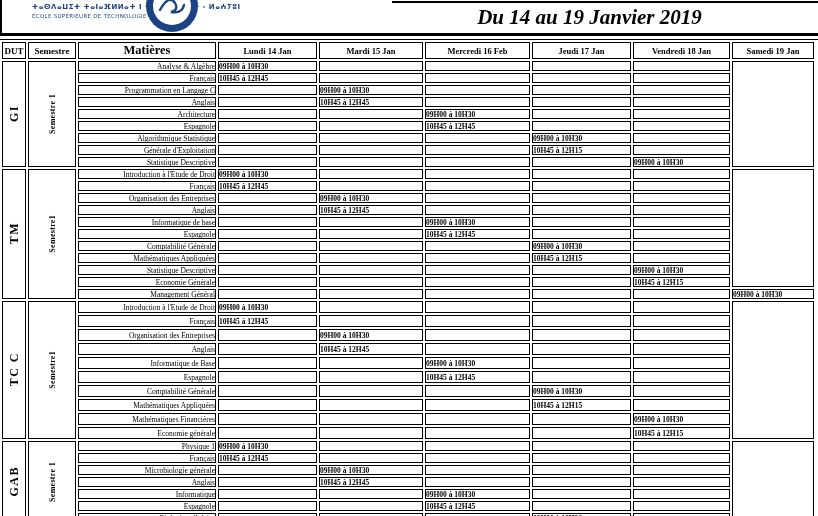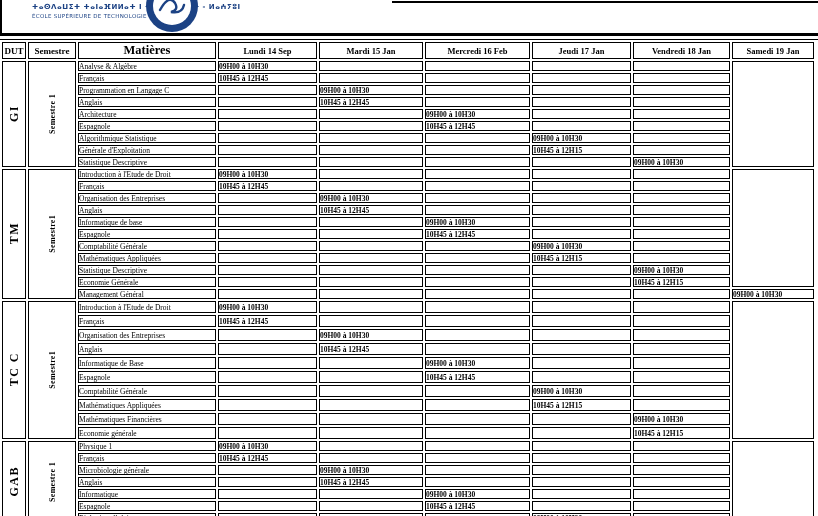--- a/index.html
+++ b/index.html
@@ -27,21 +27,21 @@
   table.tt col.c0{width:24px} table.tt col.c1{width:48px} table.tt col.c2{width:138px}
   table.tt col.c3{width:99px} table.tt col.c4{width:104px} table.tt col.c5{width:105px}
   table.tt col.c6{width:99px} table.tt col.c7{width:97px}  table.tt col.c8{width:82px}
   table.tt th,table.tt td{border:1.5px solid #000;box-sizing:border-box;padding:0;
            background:#fff;overflow:hidden;vertical-align:middle;}
   table.tt th{height:16px;font-weight:bold;text-align:center;font-size:8.5px;}
   table.tt th.big{font-size:12.5px;margin-left:24px;}
   table.tt th.dut-h{font-size:9px;}
   tbody td{height:10px;font-size:7.5px;line-height:7px;}
   tr.sec2 td{height:12px;}
-  td.matiere{text-align:left;padding-left:6px;}
+  td.matiere{text-align:right;padding-left:6px;}
   td.time{font-weight:bold;}
   td.dut-cell,td.sem-cell{text-align:center;}
   .vlabel{display:inline-block;writing-mode:vertical-rl;transform:rotate(180deg);
           font-weight:bold;white-space:nowrap;}
   .dut-label{font-size:12px;letter-spacing:1.5px;}
   .sem-label{font-size:8px;letter-spacing:.3px;}
 </style>
 </head>
 <body>
 
@@ -54,20 +54,21 @@
       <div class="school-name">ÉCOLE SUPÉRIEURE DE TECHNOLOGIE - LAÂYOUNE</div>
     </div>
     <div class="seal">
       <svg width="54" height="54" viewBox="0 0 54 54">
         <circle cx="27" cy="27" r="26" fill="#1c4284"></circle>
         <circle cx="27" cy="27" r="19" fill="#ffffff"></circle>
         <path d="M15 31 q9 -16 15 -7 q4 7 -4 9 q11 2 13 -7" stroke="#1c4284" stroke-width="2.4" fill="none" stroke-linecap="round"></path>
         <circle cx="36" cy="18" r="1.4" fill="#1c4284"></circle>
       </svg>
     </div>
+    <div class="page-title">Du 14 au 19 Janvier 2019</div>
   </div>
 
   <div class="band"></div>
 
   <table class="tt">
     <colgroup>
       <col class="c0">
         <col class="c1">
         <col class="c2">
         <col class="c3">
@@ -75,21 +76,21 @@
       <col class="c5">
         <col class="c6">
         <col class="c7">
         <col class="c8">
     </colgroup>
     <thead>
       <tr>
           <th class="dut-h">DUT</th>
           <th class="dut-h">Semestre</th>
           <th class="big">Matières</th>
-          <th class="">Lundi 14 Sep</th>
+          <th class="">Lundi 14 Jan</th>
           <th class="">Mardi 15 Jan</th>
           <th class="">Mercredi 16 Feb</th>
           <th class="">Jeudi 17 Jan</th>
           <th class="">Vendredi 18 Jan</th>
           <th class="">Samedi 19 Jan</th>
         </tr>
     </thead>
     <tbody>
         <tr class="sec0">
           <td rowspan="9" class="dut-cell"><span class="vlabel dut-label">GI</span></td>

